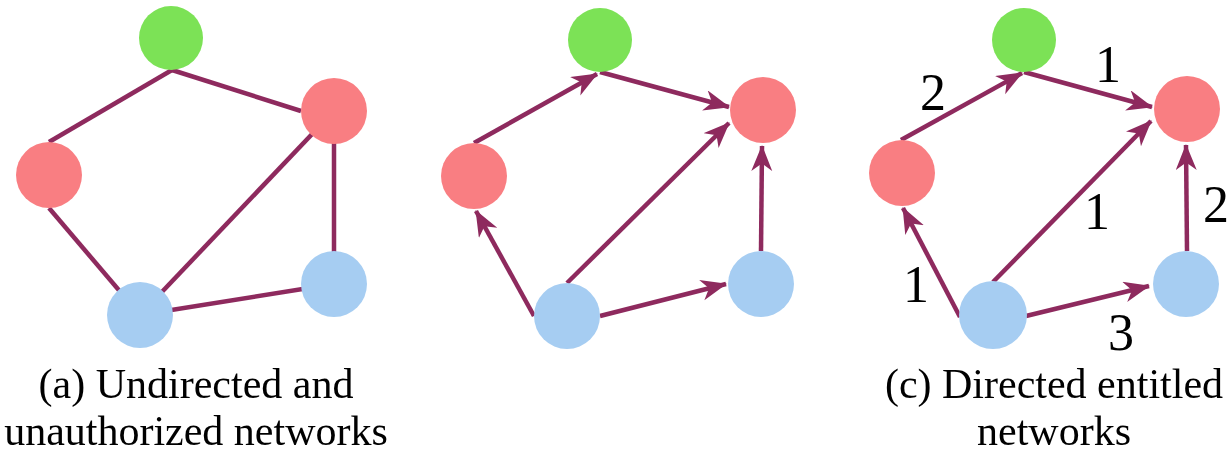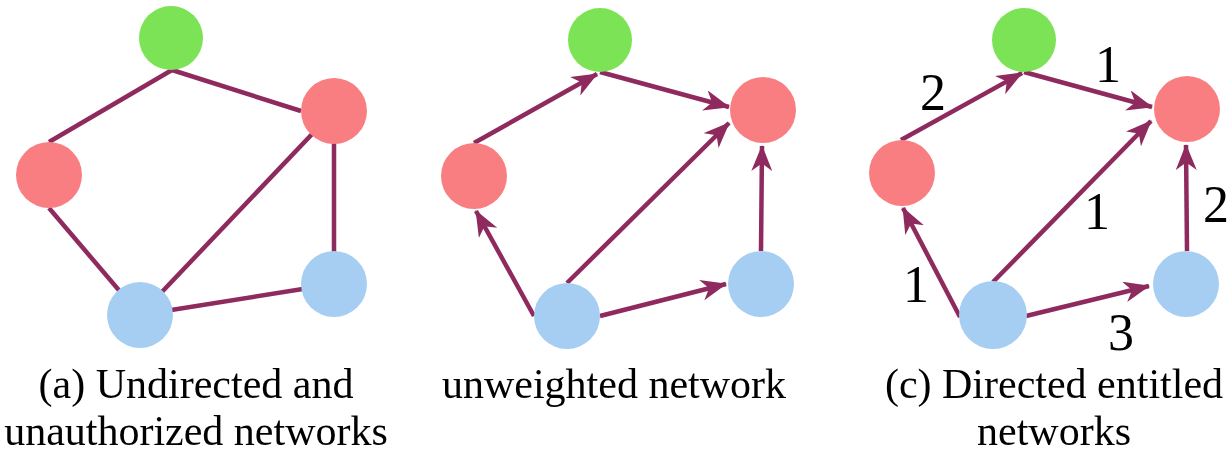--- a/index.html
+++ b/index.html
@@ -82,21 +82,20 @@
         <text x="1216" y="204" fill="#000000" font-size="52" font-family="&quot;Liberation Serif&quot;,&quot;DejaVu Serif&quot;,serif" text-anchor="middle" dominant-baseline="central">2</text>
       </g>
     </svg>
 
   <div class="caption caption-a">
     <div>(a) Undirected and</div>
     <div>unauthorized networks</div>
   </div>
 
   <div class="caption caption-b">
-    <div>unweighted network</div>
   </div>
 
   <div class="caption caption-c">
     <div>(c) Directed entitled</div>
     <div>networks</div>
   </div>
 
 </div>
 
 </body></html>

